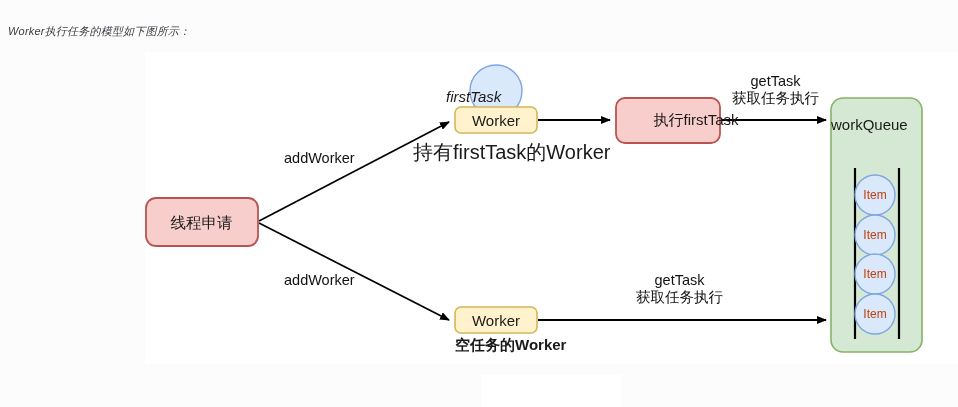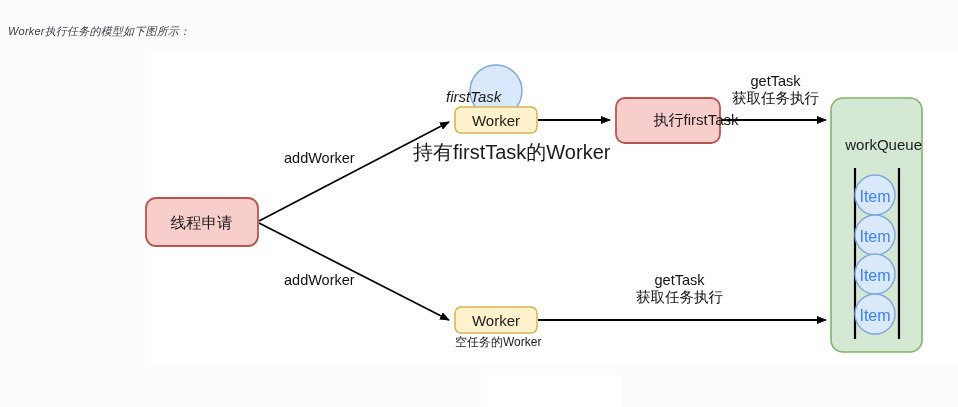--- a/index.html
+++ b/index.html
@@ -59,22 +59,22 @@
     position: absolute;
     white-space: nowrap;
     color: #111111;
     font-size: 14.5px;
     line-height: 1.2;
     text-align: center;
   }
   .item-label {
     position: absolute;
     white-space: nowrap;
-    color: #3b82f6;
-    font-size: 16px;
+    color: #c2410c;
+    font-size: 12px;
   }
 </style>
 </head>
 <body>
 
 <div id="diagram-canvas"></div>
 <div id="footer-strip"></div>
 
 <div id="page-title">Worker执行任务的模型如下图所示：</div>
 
@@ -119,21 +119,21 @@
 <div class="node-label" style="left:146px; top:214px; width:111px; text-align:center; font-size:15.5px;">线程申请</div>
 
 <div class="node-label" style="left:446px; top:88px; width:100px; text-align:left; font-size:15px;font-style:italic;">firstTask</div>
 
 <div class="node-label" style="left:455px; top:112px; width:82px; text-align:center; font-size:15px;">Worker</div>
 
 <div class="node-label" style="left:616px; top:111px; width:104px; text-align:center; font-size:15px;margin-left:28px;">执行firstTask</div>
 
 <div class="node-label" style="left:455px; top:312px; width:82px; text-align:center; font-size:15px;">Worker</div>
 
-<div class="node-label" style="left:831px; top:136px; width:91px; text-align:right; font-size:15px;">workQueue</div>
+<div class="node-label" style="left:831px; top:116px; width:91px; text-align:left; font-size:15px;">workQueue</div>
 
 <div class="item-label" style="left:855px; top:188px; width:40px; text-align:center;">Item</div>
 <div class="item-label" style="left:855px; top:228px; width:40px; text-align:center;">Item</div>
 <div class="item-label" style="left:855px; top:267px; width:40px; text-align:center;">Item</div>
 <div class="item-label" style="left:855px; top:307px; width:40px; text-align:center;">Item</div>
 
 <div class="edge-label" style="left:284px; top:150px;">addWorker</div>
 
 <div class="edge-label" style="left:284px; top:272px;">addWorker</div>
 
@@ -142,13 +142,13 @@
   <div>获取任务执行</div>
 </div>
 
 <div class="edge-label" style="left:636px; top:272px;">
   <div>getTask</div>
   <div>获取任务执行</div>
 </div>
 
 <div class="node-label" style="left:413px; top:141px; font-size:20px;">持有firstTask的Worker</div>
 
-<div class="node-label" style="left:455px; top:336px; font-size:12px;">空任务的Worker</div>
+<div class="node-label" style="left:455px; top:336px; font-size:15px;font-weight:bold;">空任务的Worker</div>
 
 </body></html>

